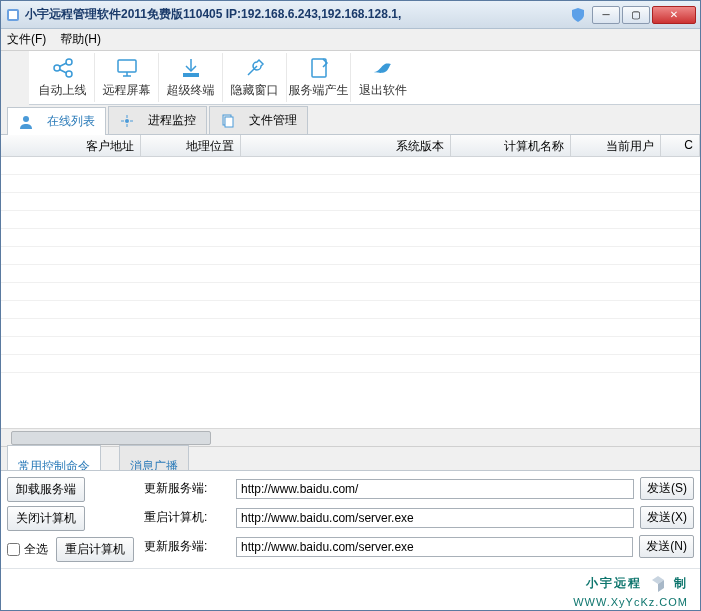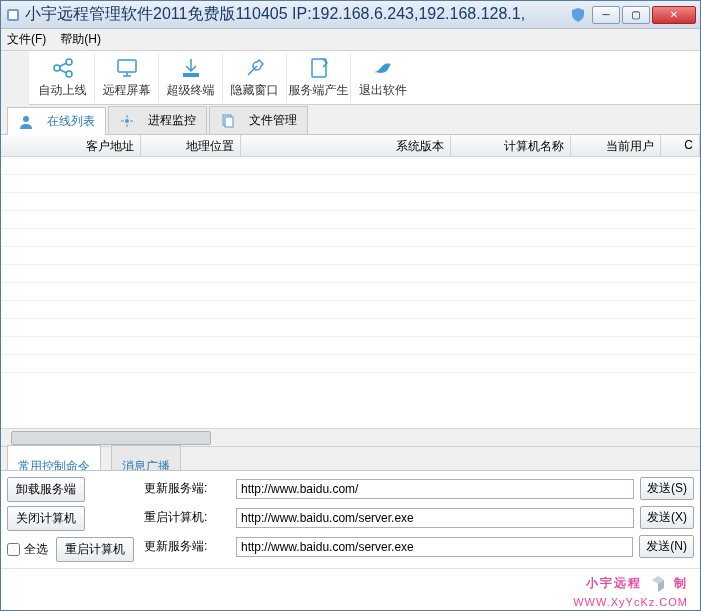--- a/index.html
+++ b/index.html
@@ -1,20 +1,20 @@
 <!DOCTYPE html>
 <html><head>
 <meta charset="utf-8">
 <style>
 * { margin: 0; padding: 0; box-sizing: border-box; font-family: "Microsoft YaHei", SimSun, sans-serif; font-size: 12px; }
 body { background: #d0d8e0; width: 701px; height: 611px; overflow: hidden; }
 .window { width: 701px; height: 611px; background: #f0f0f0; border: 1px solid #5a7aa0; display: flex; flex-direction: column; }
 .titlebar { height: 28px; background: linear-gradient(#e8f0f8, #d0dce8); display: flex; align-items: center; padding: 0 4px; border-bottom: 1px solid #b0c0d0; }
 .titlebar-icon { width: 16px; height: 16px; margin-right: 4px; }
-.titlebar-text { flex: 1; color: #1a3a6a; font-weight: normal; font-size: 16px; white-space: nowrap; overflow: hidden; }
+.titlebar-text { flex: 1; color: #1a3a6a; font-weight: bold; font-size: 12px; white-space: nowrap; overflow: hidden; }
 .titlebar-left { display:flex; align-items:center; flex:1; overflow:hidden;}
 .shield { width:16px; height:16px; margin-right:6px;}
 .winbtns { display: flex; gap: 2px; }
 .winbtn { width: 28px; height: 18px; border: 1px solid #8a9ab0; background: linear-gradient(#f8fafc,#dae4f0); border-radius: 2px; display:flex; align-items:center; justify-content:center; cursor:pointer; font-size:10px; }
 .winbtn.close { background: linear-gradient(#e88,#c33); border-color:#a22; color:#fff; width:44px;}
 .menubar { height: 22px; background: #f0f0f0; border-bottom: 1px solid #d0d0d0; display: flex; align-items: center; padding: 0 6px; gap: 14px; }
 .menubar span { cursor: pointer; }
 .toolbar { height: 54px; background: #fff; border-bottom: 1px solid #c8d0d8; display: flex; padding: 2px; margin-left: 28px; }
 .tbtn { width: 64px; display: flex; flex-direction: column; align-items: center; justify-content: center; cursor: pointer; border-right: 1px solid #e8e8e8; }
 .tbtn:last-child { border-right:none; }
@@ -25,32 +25,32 @@
 .tab.active { background:#fff; color:#2a7ab8; position:relative; top:1px; }
 .tabicon { width:16px; height:16px; }
 .list-area { flex:1; background:#fff; display:flex; flex-direction:column; min-height:0; }
 .list-header { height: 22px; background: linear-gradient(#fcfcfc,#e8ecf0); border-bottom:1px solid #d0d4d8; display:flex; }
 .col { border-right:1px solid #d0d4d8; padding:3px 6px; overflow:hidden; white-space:nowrap;text-align:right; }
 .list-body { flex:1; overflow:auto; background:#fff; }
 .row { height:18px; border-bottom:1px solid #f0f0f0; }
 .hscroll { height:18px; background:#f0f0f0; border-top:1px solid #d8d8d8; display:flex; align-items:center; }
 .hscroll .thumb { height:14px; width:200px; background:#d8dce0; border:1px solid #b0b4b8; border-radius:2px; margin-left:10px; }
 .bottom-tabs { height:24px; background:#f0f0f0; display:flex; align-items:flex-end; padding-left:6px; border-top:1px solid #d0d0d0; }
-.btab { height:22px; padding:12px 10px; border:1px solid #c0c8d0; border-bottom:none; background:#e8e8e8; margin-right:10px; color:#2a7ab8; cursor:pointer; }
+.btab { height:22px; padding:12px 10px; border:1px solid #c0c8d0; border-bottom:none; background:#e8e8e8; margin-right:18px; color:#2a7ab8; cursor:pointer; }
 .btab.active { background:#fff; }
 .cmd-panel { background:#fff; border-top:1px solid #c0c8d0; padding:6px; display:flex; gap:10px; }
 .left-btns { display:flex; flex-direction:column; gap:4px; align-items:flex-start; }
 .btn { border:1px solid #a0a8b0; background:linear-gradient(#fdfdfd,#e8ecf0); padding:3px 8px; cursor:pointer; border-radius:2px; min-width:76px; text-align:center; }
 .chk-row { display:flex; align-items:center; gap:4px; margin-top:2px;}
 .rows3 { flex:1; display:flex; flex-direction:column; gap:6px; }
 .cmdrow { display:flex; align-items:center; gap:6px; }
 .cmdlabel { width:86px; text-align:left; }
 .cmdinput { flex:1; border:1px solid #a8b0b8; padding:2px 4px; height:20px; font-family:inherit; }
 .sendbtn { border:1px solid #a0a8b0; background:linear-gradient(#fdfdfd,#e8ecf0); padding:2px 6px; cursor:pointer; border-radius:2px; }
-.footer { height:42px; background:#fff; display:flex; flex-direction:column; align-items:flex-end; justify-content:center; padding-right:12px; color:#ec4899; border-top:1px solid #e0e4e8; }
+.footer { height:42px; background:#fff; display:flex; flex-direction:column; align-items:flex-end; justify-content:center; padding-right:12px; color:#0f766e; border-top:1px solid #e0e4e8; }
 .footer .brand { font-size:20px; font-weight:bold; letter-spacing:2px; display:flex; align-items:center; gap:4px;}
 .footer .url { font-size:11px; letter-spacing:1px; }
 svg { display:block; }
 </style>
 </head>
 <body>
 
 <div class="window">
 
   <div class="titlebar">

